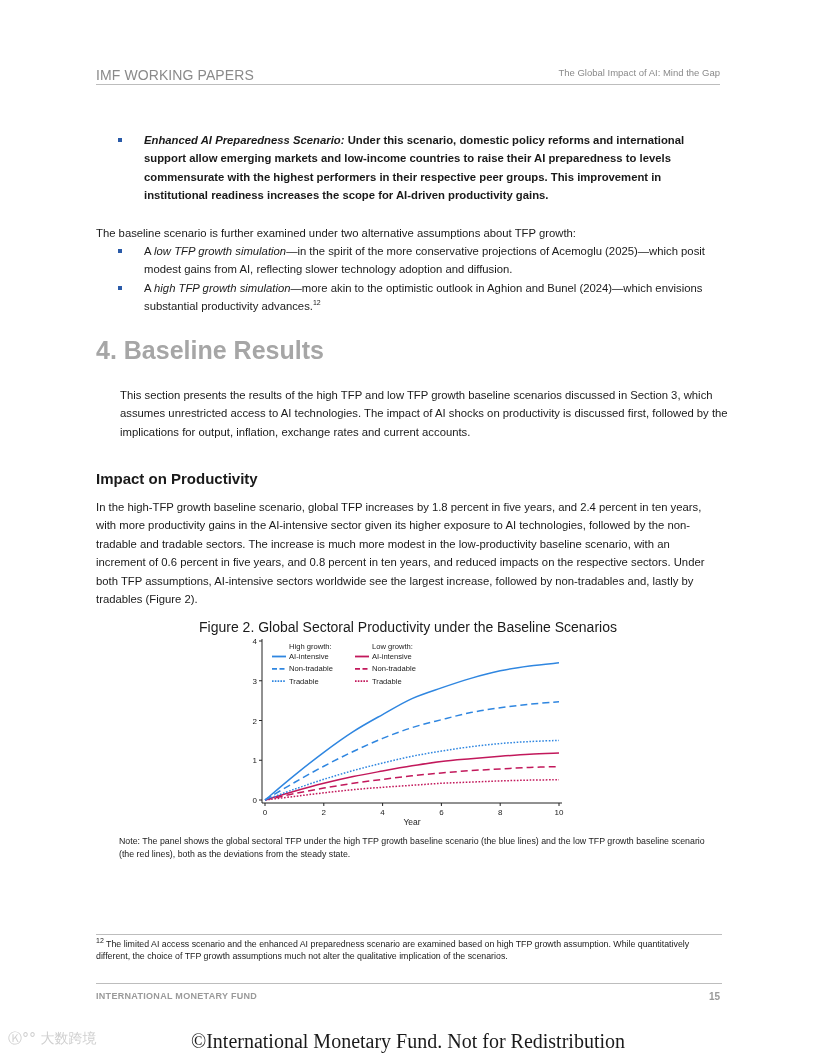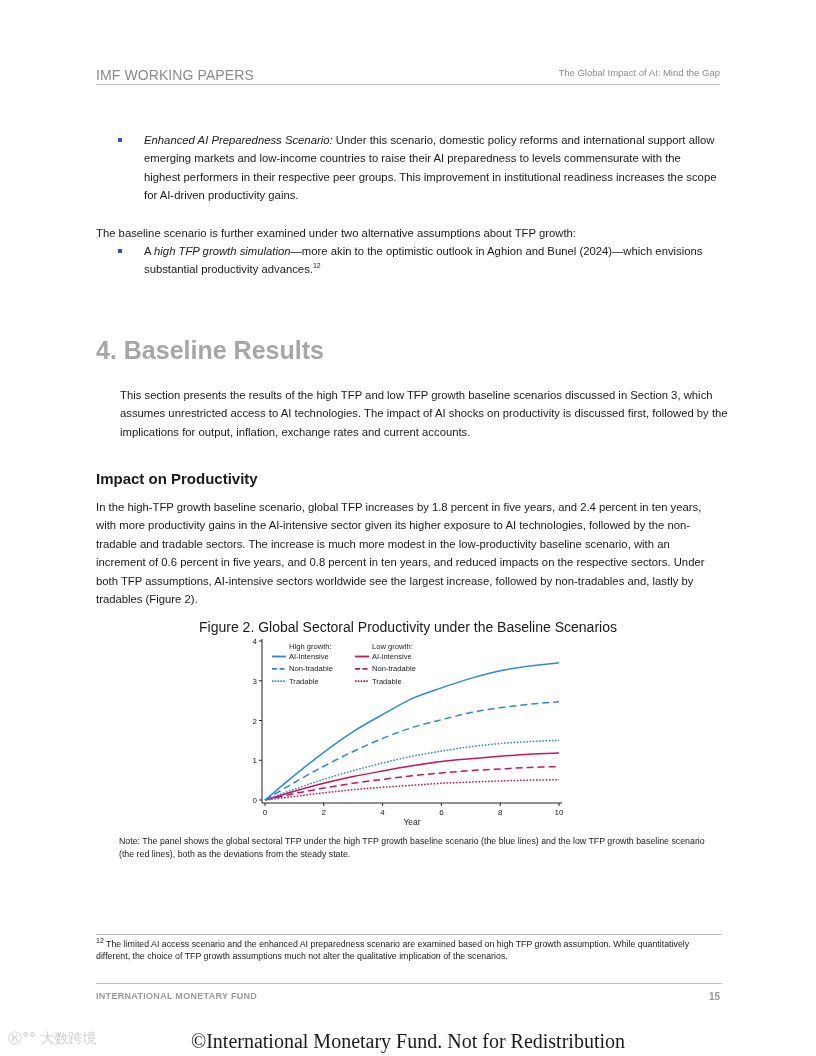--- a/index.html
+++ b/index.html
@@ -27,30 +27,34 @@
   sup { font-size: 7px; vertical-align: super; line-height: 0; }
   svg text { font-family: "Liberation Sans", sans-serif; }
 </style>
 </head>
 <body>
 
 <div class="abs hdr-left">IMF WORKING PAPERS</div>
 <div class="abs hdr-right">The Global Impact of AI: Mind the Gap</div>
 <div class="abs hdr-rule"></div>
 
-<div class="abs bullet-list body-text" style="top:131px;">
+<div class="abs bullet-list body-text" style="top:131px;font-weight:bold;">
   <div class="bullet-item">
     <span class="bullet"></span>
     <em>Enhanced AI Preparedness Scenario:</em><span> Under this scenario, domestic policy reforms and international support allow emerging markets and low-income countries to raise their AI preparedness to levels commensurate with the highest performers in their respective peer groups. This improvement in institutional readiness increases the scope for AI-driven productivity gains.</span>
   </div>
 </div>
 
 <div class="abs para body-text" style="top:224px;">The baseline scenario is further examined under two alternative assumptions about TFP growth:</div>
 
 <div class="abs bullet-list body-text" style="top:242px;">
+  <div class="bullet-item">
+    <span class="bullet"></span>
+    <span>A </span><em>low TFP growth simulation</em><span>—in the spirit of the more conservative projections of Acemoglu (2025)—which posit modest gains from AI, reflecting slower technology adoption and diffusion.</span>
+  </div>
   <div class="bullet-item">
     <span class="bullet"></span>
     <span>A </span><em>high TFP growth simulation</em><span>—more akin to the optimistic outlook in Aghion and Bunel (2024)—which envisions substantial productivity advances.</span><sup>12</sup>
   </div>
 </div>
 
 <div class="abs section-title">4. Baseline Results</div>
 <div class="abs para body-text" style="top:386px;margin-left:24px;">This section presents the results of the high TFP and low TFP growth baseline scenarios discussed in Section 3, which assumes unrestricted access to AI technologies. The impact of AI shocks on productivity is discussed first, followed by the implications for output, inflation, exchange rates and current accounts.</div>
 
 <div class="abs subhead">Impact on Productivity</div>

